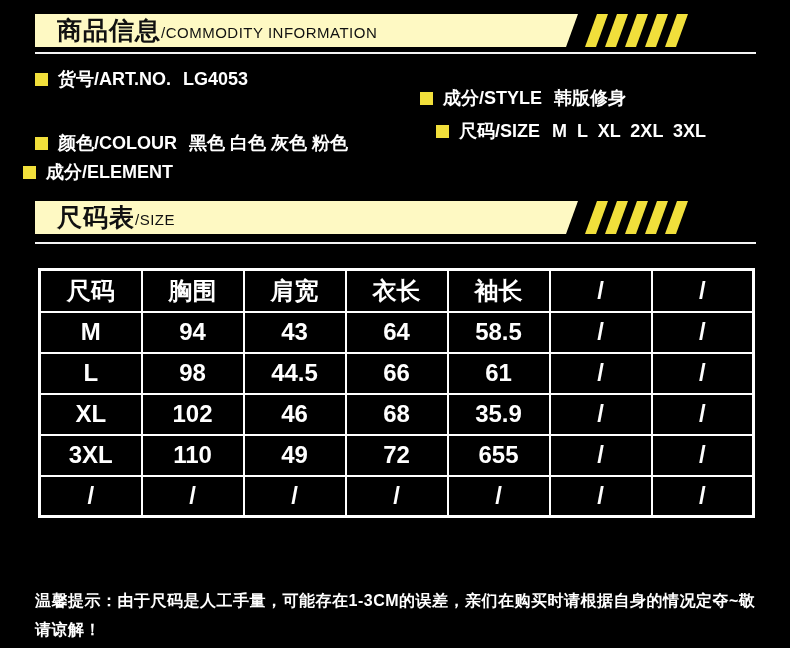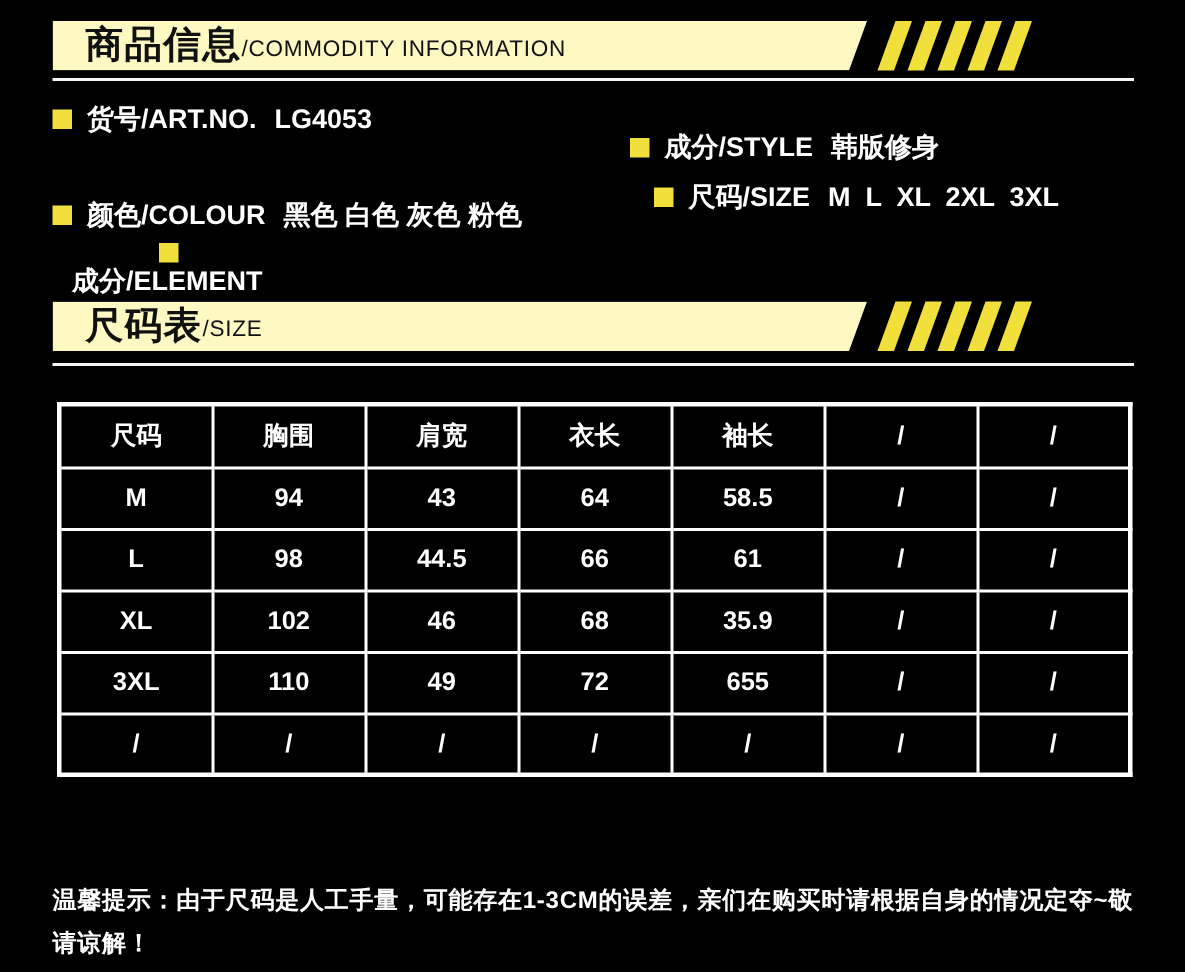--- a/index.html
+++ b/index.html
@@ -93,21 +93,21 @@
     width: 714px;
     border: 3px solid #ffffff;
   }
   table.size-table th, table.size-table td {
     border: 2px solid #ffffff;
     width: 102px;
     text-align: center;
     vertical-align: middle;
     color: #ffffff;
     font-weight: bold;
-    font-size: 17px;
+    font-size: 24px;
     white-space: nowrap;
   }
   table.size-table tr.head-row th { height: 42px; }
   table.size-table tr.data-row td { height: 41px; }
 
   
   .note {
     position: absolute;
     left: 35px;
     top: 586px;
@@ -140,21 +140,21 @@
   <div class="info-item" style="left:35px; top:69px;">
     <span class="bullet"></span>
     <span class="info-label">货号/ART.NO.</span>
     <span class="info-value">LG4053</span>
   </div>
   <div class="info-item" style="left:35px; top:121px;margin-top:12px;">
     <span class="bullet"></span>
     <span class="info-label">颜色/COLOUR</span>
     <span class="info-value">黑色 白色 灰色 粉色</span>
   </div>
-  <div class="info-item" style="left:48px; top:162px;flex-direction:column;">
+  <div class="info-item" style="left:23px; top:162px;">
     <span class="bullet"></span>
     <span class="info-label">成分/ELEMENT</span>
   </div>
   <div class="info-item" style="left:420px; top:88px;">
     <span class="bullet"></span>
     <span class="info-label">成分/STYLE</span>
     <span class="info-value">韩版修身</span>
   </div>
   <div class="info-item" style="left:436px; top:121px;">
     <span class="bullet"></span>

